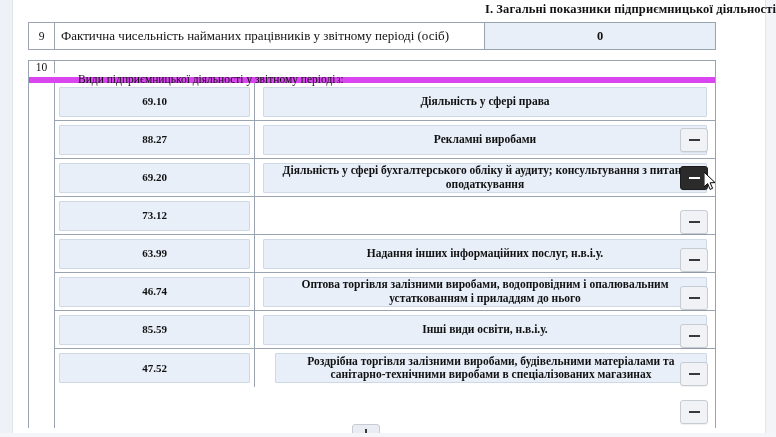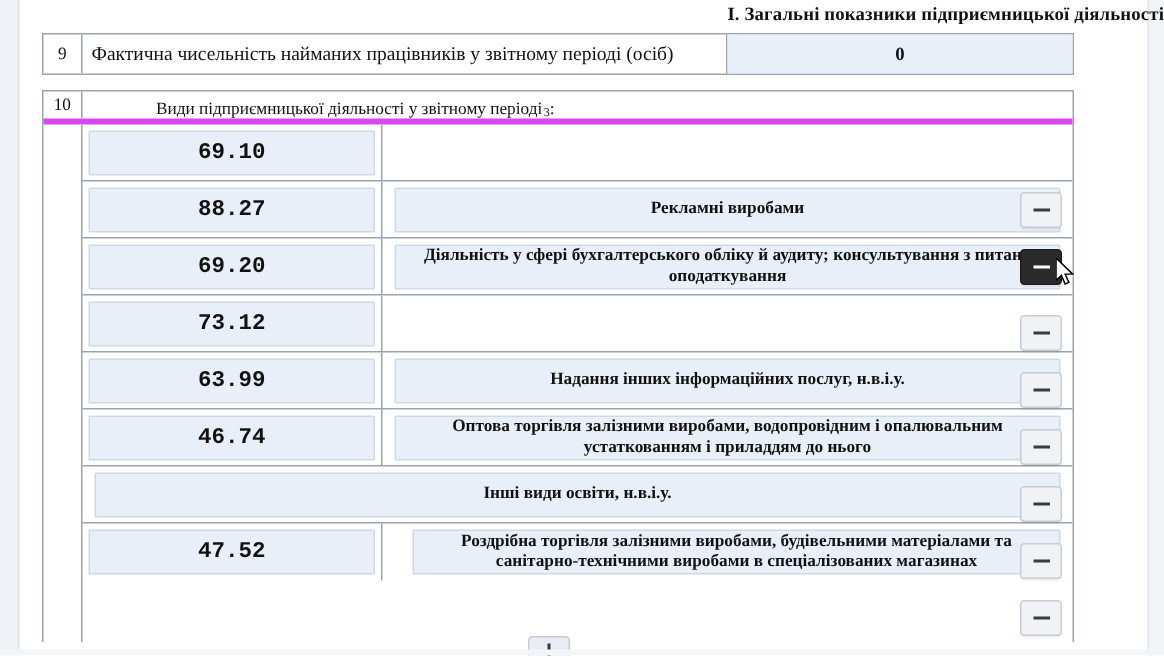--- a/index.html
+++ b/index.html
@@ -99,22 +99,23 @@
     width: 688px;
     height: 368px;
     border: 1px solid #9aa4b0;
     border-bottom: none;
     box-sizing: border-box;
     background: #ffffff;
   }
   .row10-head {
     height: 22px;
     display: flex;
-    border-bottom: 4px solid #d946ef;
-    box-sizing: border-box;
+    border-bottom: 6px solid #d946ef;
+    box-sizing: border-box;
+    flex-direction: column;
   }
   .row10-head .num {
     width: 26px;
     border-right: 1px solid #9aa4b0;
     display: flex;
     align-items: center;
     justify-content: center;
     font-size: 11.5px;
     box-sizing: border-box;
   }
@@ -201,21 +202,21 @@
     display: flex;
     align-items: center;
     justify-content: center;
     text-align: center;
     font-size: 11.5px;
     font-weight: bold;
     line-height: 1.15;
     box-sizing: border-box;
     padding: 0 4px;
   }
-  .field.code-field { font-size: 15px; font-family: Liberation Mono, monospace; }
+  .field.code-field { font-size: 11px; }
 
   
   .minus-col {
     position: absolute;
     left: 680px;
     top: 110px;
     width: 60px;
   }
   .minus-btn {
     width: 28px;
@@ -321,20 +322,23 @@
 
     <div class="tbl-wrap">
       <div class="tbl-gutter"></div>
       <div class="tbl">
 
 
         <div class="trow">
           <div class="cell code">
             <div class="field code-field">69.10</div>
           </div>
+          <div class="cell name">
+            <div class="field">Діяльність у сфері права</div>
+          </div>
         </div>
 
         <div class="trow">
           <div class="cell code">
             <div class="field code-field">88.27</div>
           </div>
           <div class="cell name">
             <div class="field">Рекламні виробами</div>
           </div>
         </div>
@@ -366,20 +370,23 @@
         <div class="trow">
           <div class="cell code">
             <div class="field code-field">46.74</div>
           </div>
           <div class="cell name">
             <div class="field">Оптова торгівля залізними виробами, водопровідним і опалювальним устаткованням і приладдям до нього</div>
           </div>
         </div>
 
         <div class="trow">
+          <div class="cell code">
+            <div class="field code-field">85.59</div>
+          </div>
           <div class="cell name">
             <div class="field">Інші види освіти, н.в.і.у.</div>
           </div>
         </div>
 
         <div class="trow">
           <div class="cell code">
             <div class="field code-field">47.52</div>
           </div>
           <div class="cell name">

